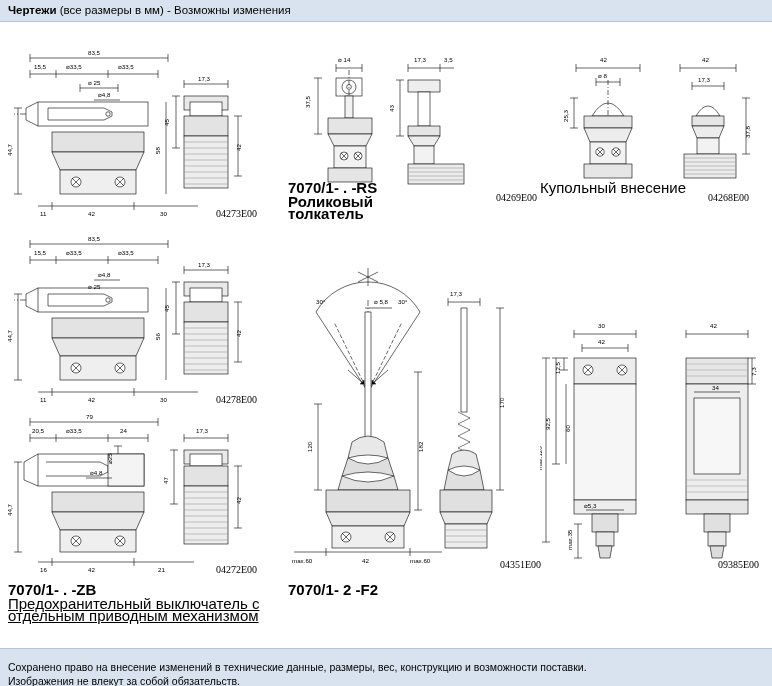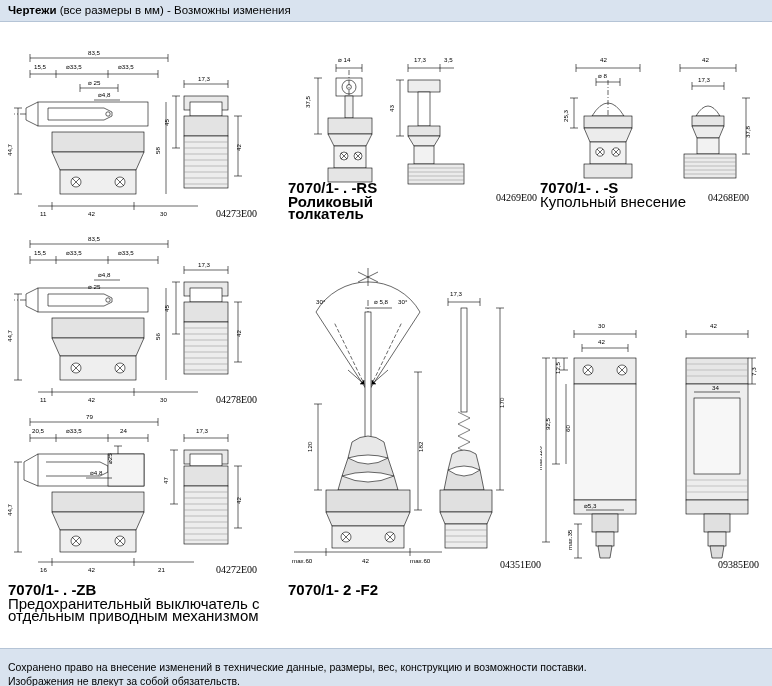--- a/index.html
+++ b/index.html
@@ -325,21 +325,20 @@
           <text x="58" y="32">⌀ 8</text>
           <text x="28" y="76" transform="rotate(-90 28 76)">25,3</text>
           <text x="162" y="16">42</text>
           <text x="158" y="36">17,3</text>
           <text x="210" y="92" transform="rotate(-90 210 92)">37,8</text>
         </g>
       </svg>
       <div class="drawing-id" style="left:168px; top:146px;">04268E00</div>
     </div>
     <div class="caption" style="left:540px; top:160px; width:220px;">
-      <span class="code">7070/1- . -S</span>
       <span class="desc" style="white-space:pre-line;">Купольный внесение</span>
     </div>
 
     <div class="fig" style="left:8px; top:200px;">
       <svg width="250" height="180" viewBox="0 0 250 180">
         <g stroke="#000" fill="none" stroke-width="0.6">
           <line x1="22" y1="22" x2="160" y2="22"></line>
           <line x1="22" y1="18" x2="22" y2="26"></line>
           <line x1="160" y1="18" x2="160" y2="26"></line>
           <line x1="22" y1="38" x2="48" y2="38"></line>
@@ -499,21 +498,21 @@
           <text x="4" y="112" transform="rotate(-90 4 112)">44,7</text>
           <text x="32" y="168">16</text>
           <text x="80" y="168">42</text>
           <text x="150" y="168">21</text>
         </g>
       </svg>
       <div class="drawing-id" style="left:208px; top:160px;">04272E00</div>
     </div>
     <div class="caption" style="left:8px; top:562px; width:255px;">
       <span class="code">7070/1- . -ZB</span>
-      <span class="desc" style="white-space:pre-line;">Предохранительный выключатель с
+      <span class="desc" style="white-space:pre-line;text-decoration:underline;">Предохранительный выключатель с
 отдельным приводным механизмом</span>
     </div>
 
     <div class="fig" style="left:282px; top:230px;">
       <svg width="230" height="320" viewBox="0 0 230 320">
         <g stroke="#000" fill="none" stroke-width="0.6">
 
           <line x1="86" y1="16" x2="86" y2="34"></line>
           <line x1="76" y1="20" x2="96" y2="30"></line>
           <line x1="96" y1="20" x2="76" y2="30"></line>

